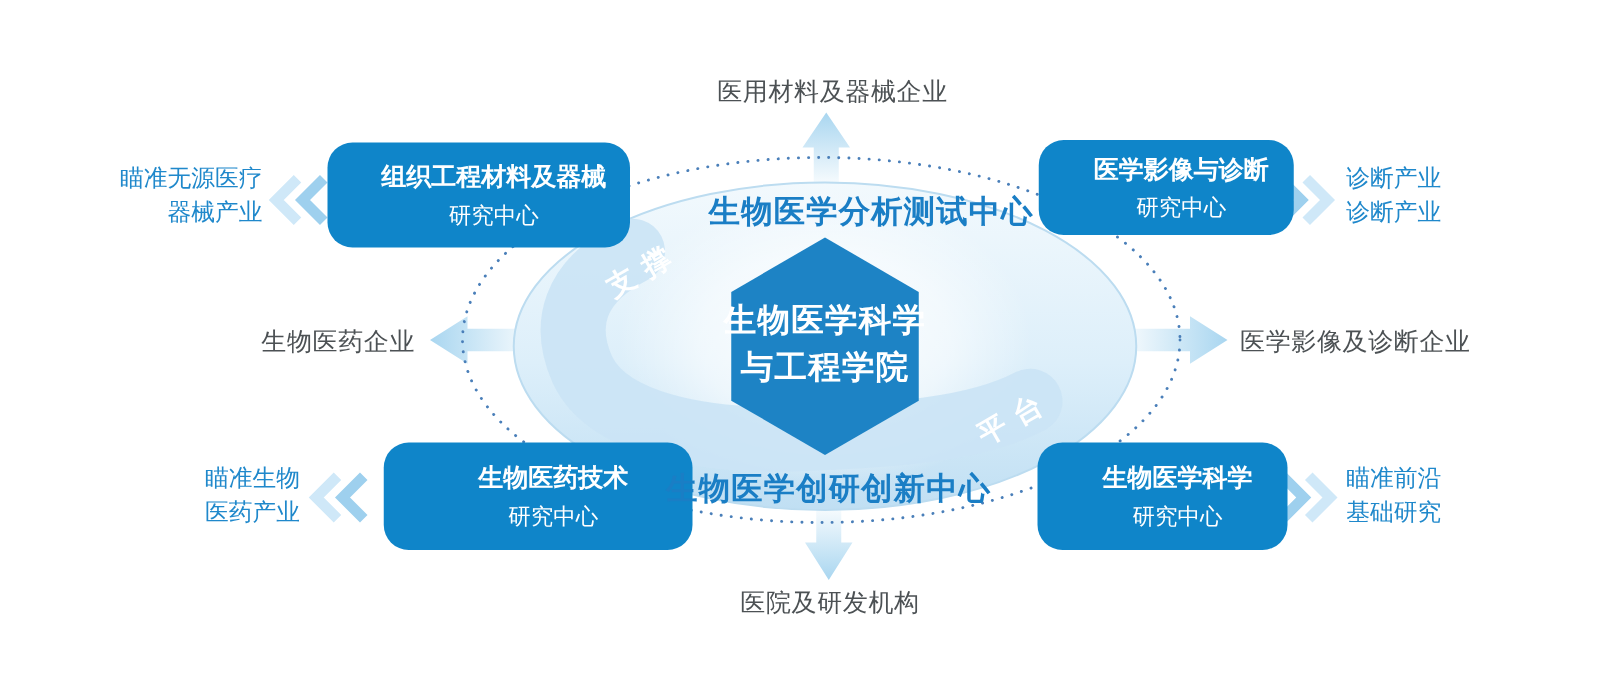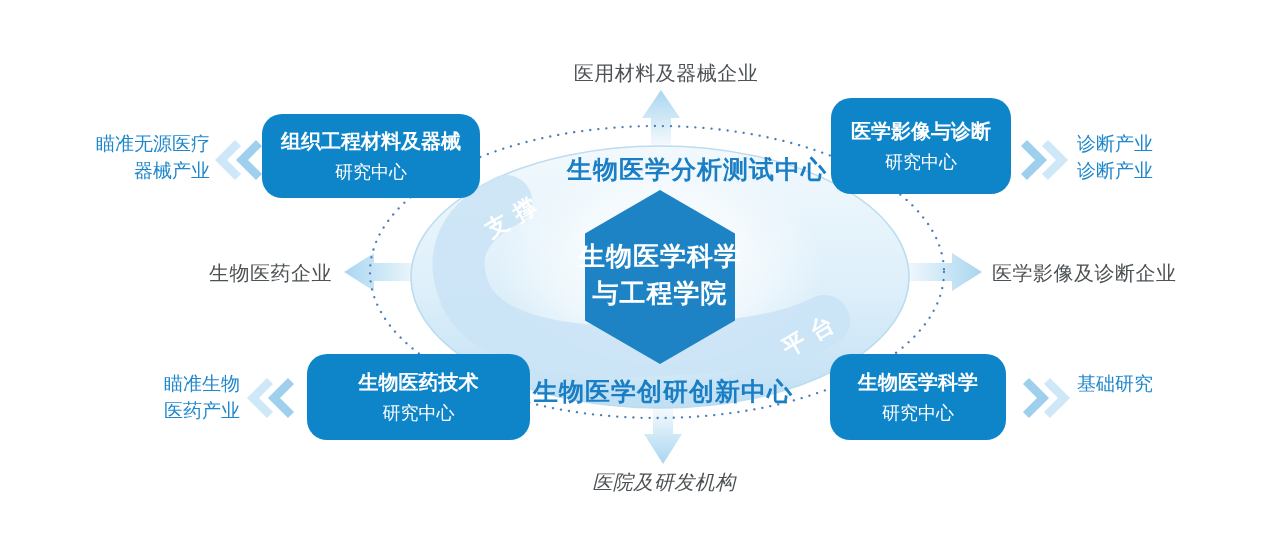--- a/index.html
+++ b/index.html
@@ -19,38 +19,39 @@
   }
   .stage svg.bg{position:absolute;left:0;top:0;}
   
   .ext-label{
     position:absolute;color:var(--gray-text);font-size:20px;font-weight:500;
     letter-spacing:0.5px;white-space:nowrap;
   }
   .ext-top{left:566px;top:60px;width:200px;text-align:center;}
   .ext-left{left:180px;top:260px;width:152px;text-align:right;}
   .ext-right{left:992px;top:260px;width:220px;text-align:left;}
-  .ext-bottom{left:564px;top:469px;width:200px;text-align:center;font-style:italic;}
+  .ext-bottom{left:564px;top:469px;width:200px;text-align:center;}
   
   .target{
     position:absolute;color:var(--label-blue);font-size:19px;font-weight:normal;
     line-height:27px;white-space:nowrap;
   }
   .target-tl{left:40px;top:130px;width:170px;text-align:right;}
   .target-tr{left:1077px;top:130px;width:170px;text-align:left;}
   .target-bl{left:90px;top:370px;width:150px;text-align:right;}
   .target-br{left:1077px;top:370px;width:150px;text-align:left;}
   
   .center-box{
     position:absolute;background:var(--box-blue);border-radius:20px;color:#fff;
     display:flex;flex-direction:column;align-items:center;justify-content:center;
     gap:5px;
+    padding-left:24px;
   }
   .box-tl{left:262px;top:114px;width:218px;height:84px;}
-  .box-tr{left:831px;top:98px;width:180px;height:96px;}
+  .box-tr{left:831px;top:112px;width:180px;height:76px;}
   .box-bl{left:307px;top:354px;width:223px;height:86px;}
   .box-br{left:830px;top:354px;width:176px;height:86px;}
   .box-line1{font-size:20px;font-weight:bold;white-space:nowrap;}
   .box-line2{font-size:18px;font-weight:normal;white-space:nowrap;}
   
   .ring-label{
     position:absolute;color:var(--ring-text-blue);font-size:25px;font-weight:bold;
     white-space:nowrap;transform:translate(-50%,-50%);letter-spacing:1px;
   }
   .ring-top{left:697px;top:169px;}
@@ -138,20 +139,21 @@
   </div>
   <div class="target target-tr">
     <div>诊断产业</div>
     <div>诊断产业</div>
   </div>
   <div class="target target-bl">
     <div>瞄准生物</div>
     <div>医药产业</div>
   </div>
   <div class="target target-br">
+    <div>瞄准前沿</div>
     <div>基础研究</div>
   </div>
 
   <svg class="chev chev-tl" width="52" height="42" viewBox="0 0 52 42">
     <polyline points="24,4 7,21 24,38" fill="none" stroke="#cfe8f8" stroke-width="8.5"></polyline>
     <polyline points="45,4 28,21 45,38" fill="none" stroke="#9ed0ee" stroke-width="8.5"></polyline>
   </svg>
   <svg class="chev chev-tr" width="52" height="42" viewBox="0 0 52 42">
     <polyline points="7,4 24,21 7,38" fill="none" stroke="#9ed0ee" stroke-width="8.5"></polyline>
     <polyline points="28,4 45,21 28,38" fill="none" stroke="#cfe8f8" stroke-width="8.5"></polyline>

